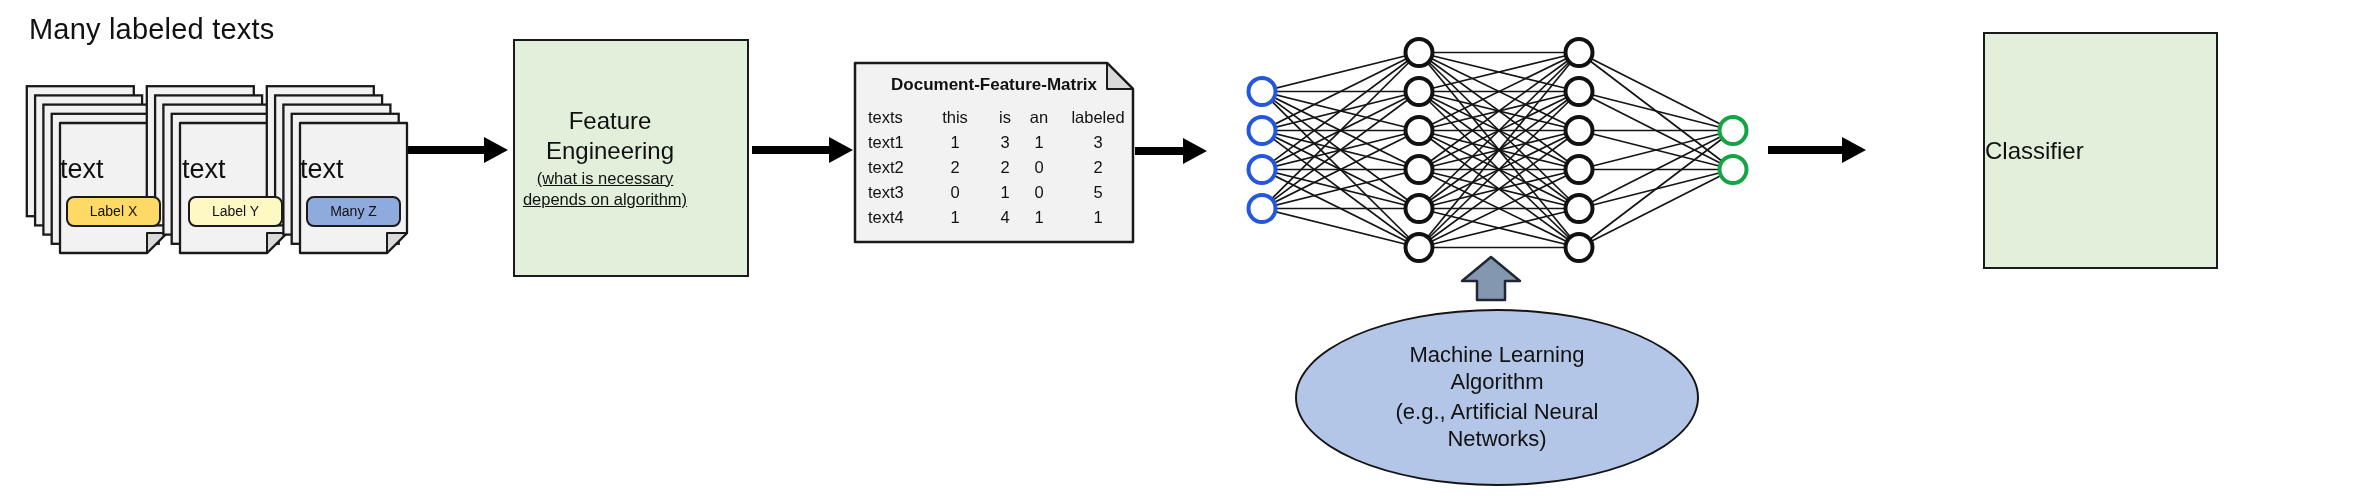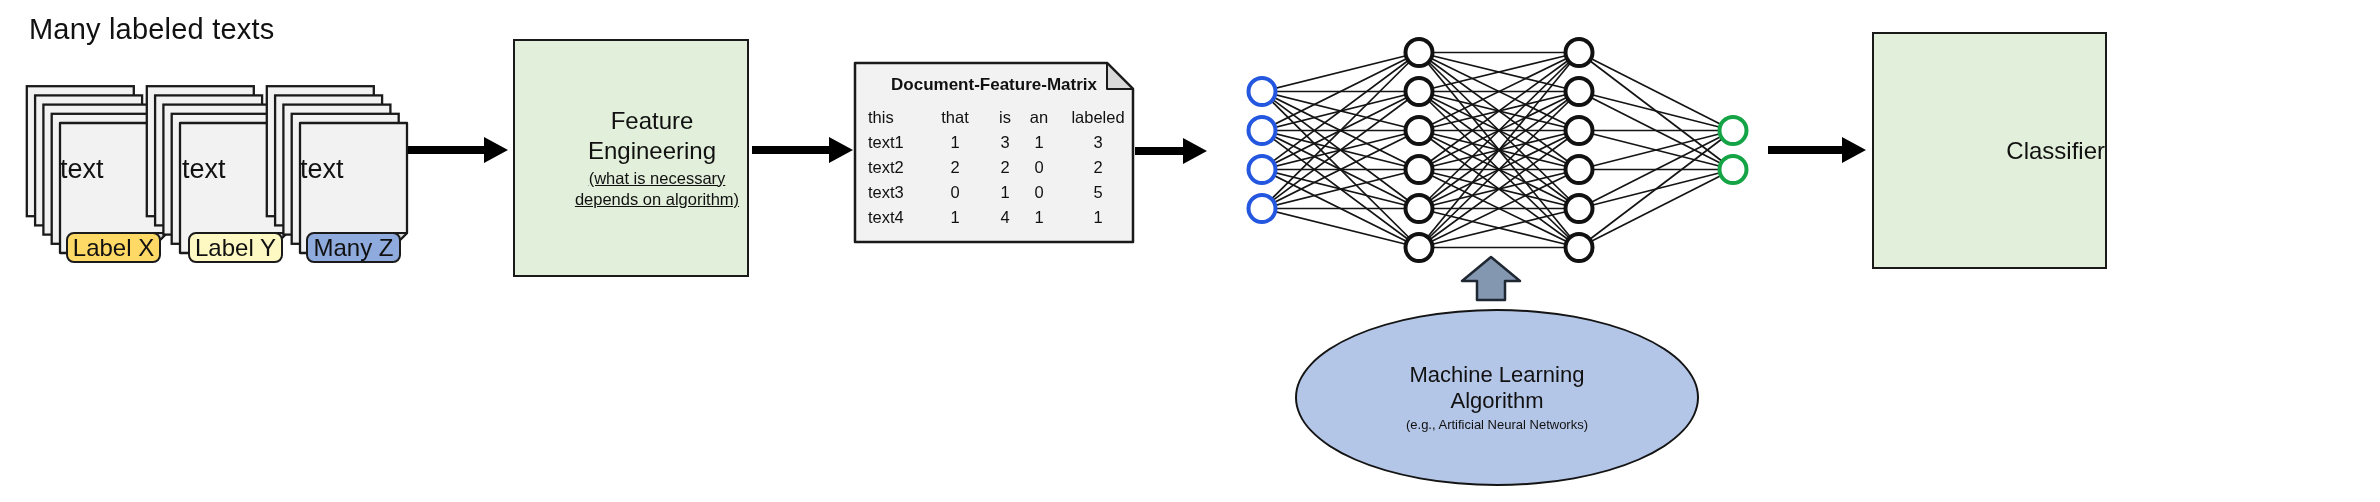--- a/index.html
+++ b/index.html
@@ -23,31 +23,31 @@
   }
 
   .doc-front { width: 107px; height: 130px; top: 123px; }
   .doc-text {
     position: absolute; top: 31px; left: 0; width: 100%;
     text-align: left; font-size: 27px;
   }
   .doc-label {
     position: absolute; left: 6px; right: 6px; top: 73px; height: 27px;
     border: 2.5px solid #1a1a1a; border-radius: 8px;
-    font-size: 24px; line-height: 27px; text-align: center; margin-top: 36px;
+    font-size: 14px; line-height: 27px; text-align: center;
   }
 
   .box {
     border: 2.5px solid #1a1a1a;
     display: flex; flex-direction: column;
-    align-items: flex-end; justify-content: center;
+    align-items: flex-start; justify-content: center;
     text-align: center;
   }
   #feature-box { left: 513px; top: 39px; width: 232px; height: 234px; }
-  #classifier-box { left: 1872px; top: 32px; width: 231px; height: 233px; }
+  #classifier-box { left: 1983px; top: 32px; width: 231px; height: 233px; }
   .box-title { font-size: 24px; line-height: 1.22; }
   .box-sub { font-size: 16.5px; line-height: 1.27; margin-top: 3px; }
   #feature-box .box-title { width: 190px; }
   #feature-box .box-sub { width: 180px; text-decoration: underline; }
   #classifier-box .box-sub { width: 160px; }
 
   #matrix-box { left: 855px; top: 63px; width: 278px; height: 179px; }
   .matrix-title {
     position: absolute; top: 12px; left: 0; width: 100%;
     text-align: center; font-weight: bold; font-size: 17px;
@@ -60,21 +60,21 @@
   .matrix-grid .c { text-align: center; }
   .matrix-grid .l { text-align: left; }
 
   #ml-ellipse {
     left: 1295px; top: 309px; width: 400px; height: 173px;
     border: 2.5px solid #141414; border-radius: 50%;
     display: flex; flex-direction: column;
     align-items: center; justify-content: center; text-align: center;
   }
   .ellipse-title { font-size: 22px; line-height: 1.22; width: 260px; }
-  .ellipse-sub { font-size: 13px; line-height: 1.25; width: 250px; margin-top: 2px; }
+  .ellipse-sub { font-size: 22px; line-height: 1.25; width: 250px; margin-top: 2px; }
 </style>
 </head>
 <body>
 
 <div id="canvas">
 
   <svg id="shapes" width="2380" height="502" viewBox="0 0 2380 502">
       <rect x="26.799999999999997" y="86.2" width="107" height="130" fill="#f2f2f2" stroke="#1a1a1a" stroke-width="2.3"></rect>
       <rect x="35.099999999999994" y="95.4" width="107" height="130" fill="#f2f2f2" stroke="#1a1a1a" stroke-width="2.3"></rect>
       <rect x="43.4" y="104.6" width="107" height="130" fill="#f2f2f2" stroke="#1a1a1a" stroke-width="2.3"></rect>
@@ -208,22 +208,22 @@
   </div>
 
   <div class="abs box" id="feature-box" style="background-color: rgb(226, 239, 218);">
     <div class="box-title">Feature Engineering</div>
     <div class="box-sub">(what is necessary depends on algorithm)</div>
   </div>
 
   <div class="abs" id="matrix-box">
     <div class="matrix-title">Document-Feature-Matrix</div>
     <div class="matrix-grid">
-      <div class="l">this</div>
-      <div class="c">that</div>
+      <div class="l">texts</div>
+      <div class="c">this</div>
       <div class="c">is</div>
       <div class="c">an</div>
       <div class="c">labeled</div>
 
       <div class="l">text1</div>
       <div class="c">1</div>
       <div class="c">3</div>
       <div class="c">1</div>
       <div class="c">3</div>
 

